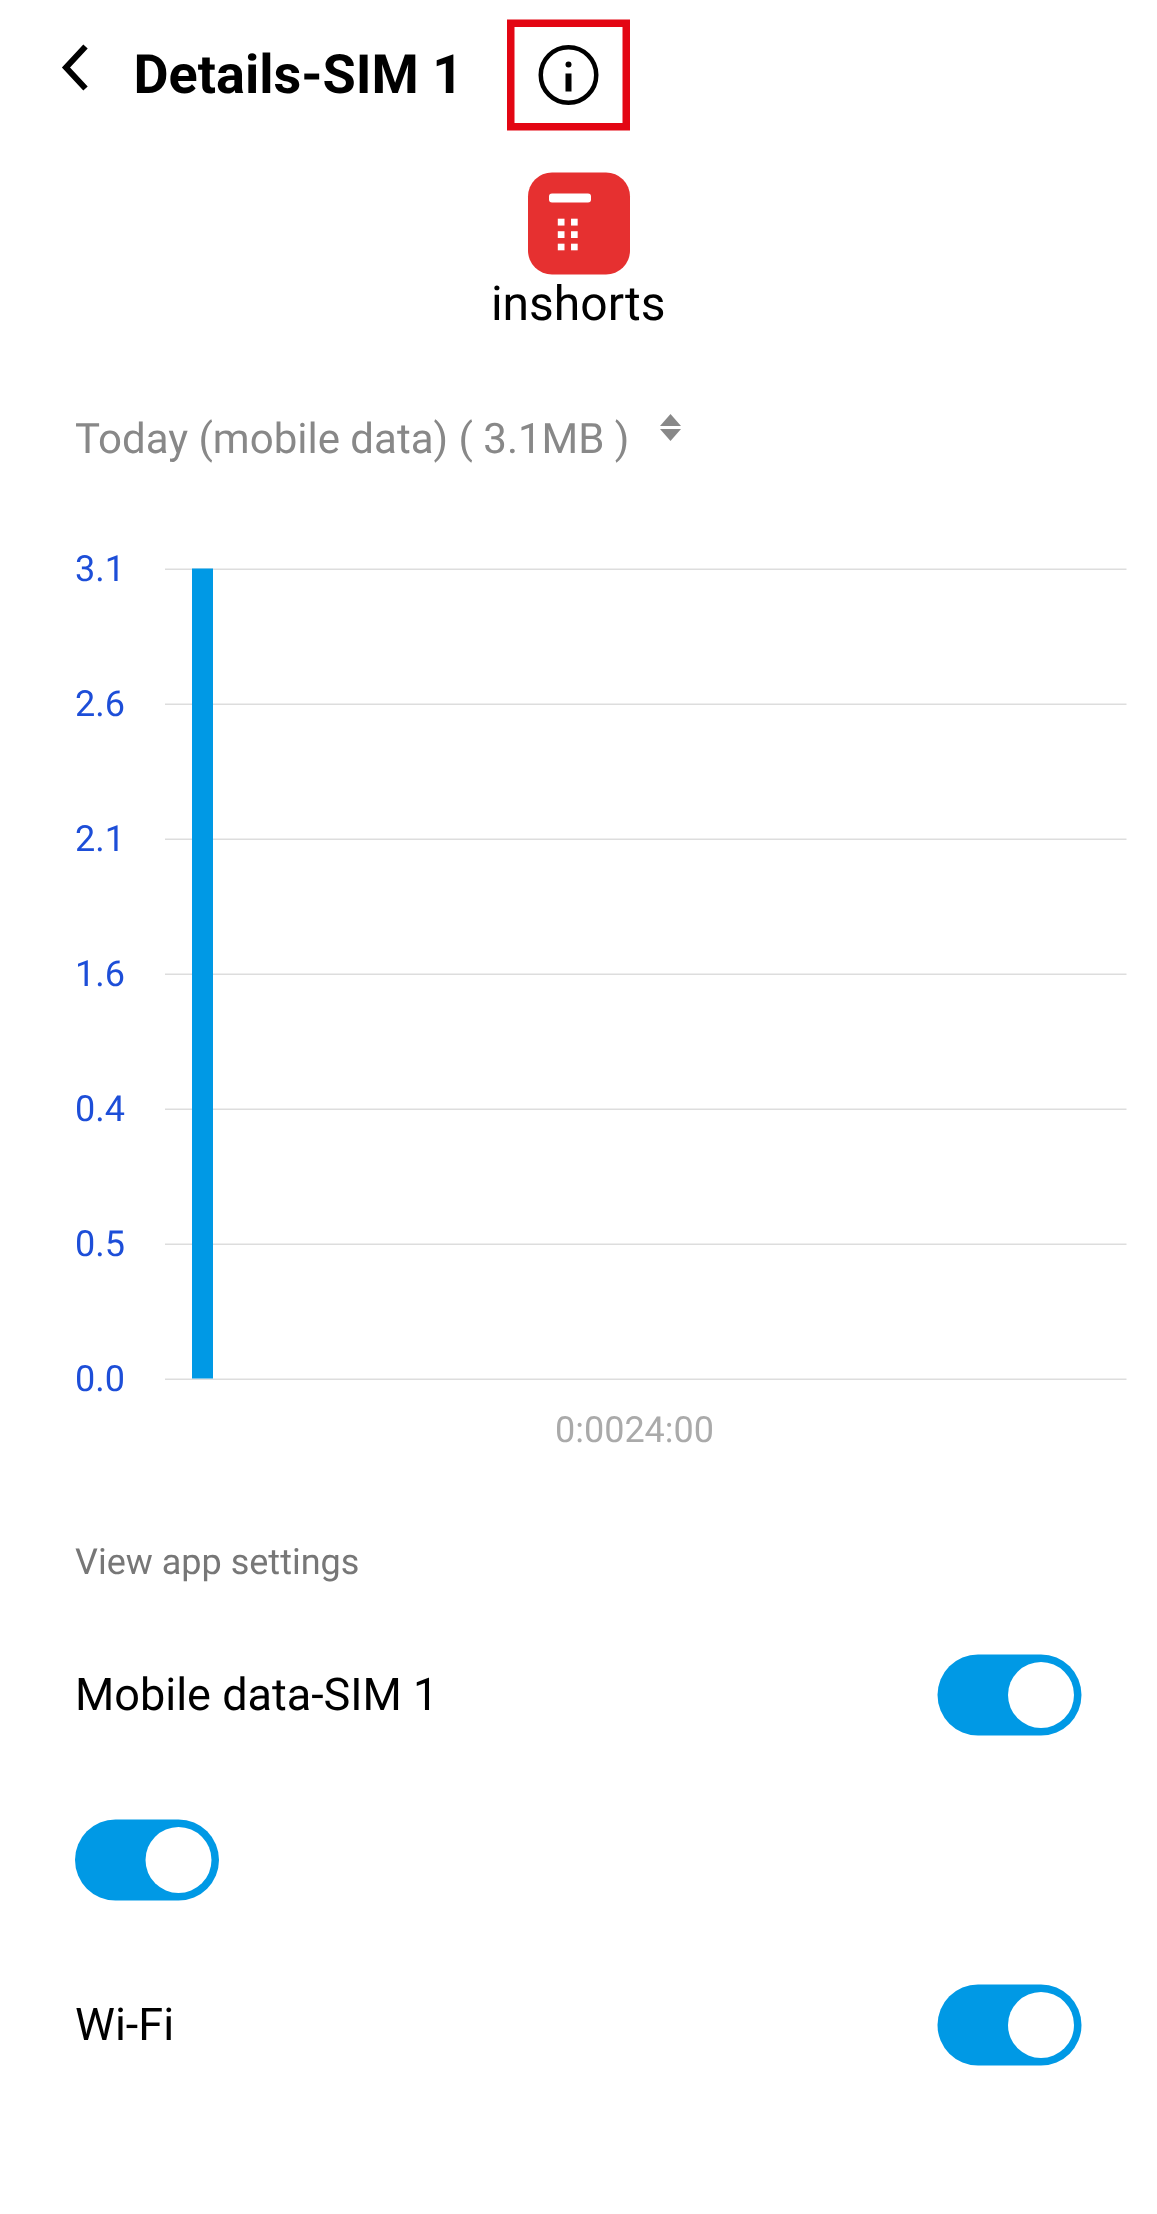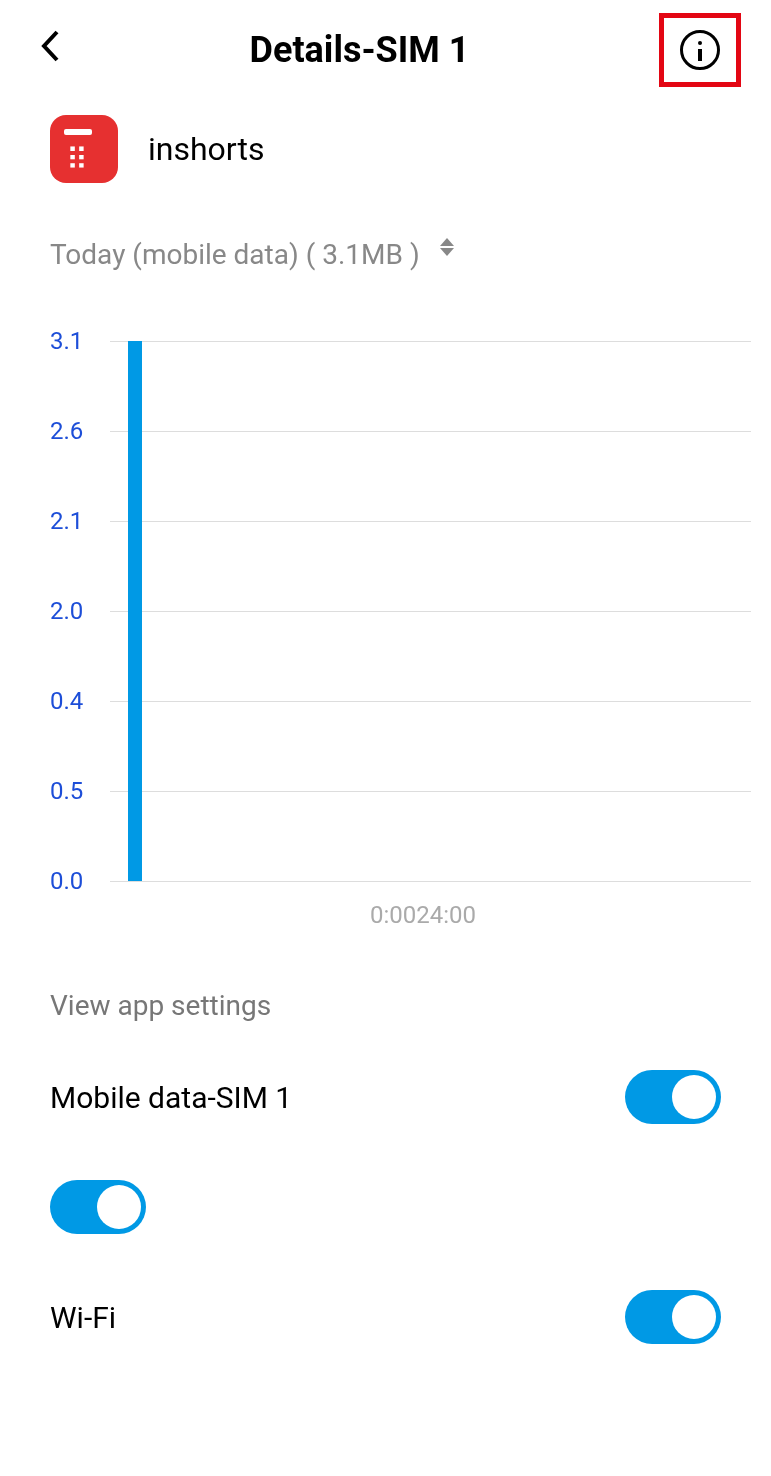--- a/index.html
+++ b/index.html
@@ -10,21 +10,20 @@
     body {
       font-family: -apple-system, BlinkMacSystemFont, 'Segoe UI', Roboto, sans-serif;
       background: #fff;
       width: 771px;
       height: 1476px;
       overflow: hidden;
     }
     .header {
       display: flex;
       align-items: center;
-      justify-content: space-between;
       padding: 20px 30px 10px 40px;
       height: 90px;
       gap: 29px;
     }
     .back-btn {
       font-size: 38px;
       font-weight: 300;
       cursor: pointer;
       color: #000;
     }
@@ -64,21 +63,21 @@
       position: absolute;
       top: 16px;
       width: 4px;
       height: 12px;
       background: #000;
     }
     .app-row {
       display: flex;
       align-items: center;
       padding: 25px 50px;
-      gap: 30px;
+      flex-direction: column;
     }
     .app-icon {
       width: 68px;
       height: 68px;
       background: #e63030;
       border-radius: 16px;
       position: relative;
     }
     .app-icon::before {
       content: '';
@@ -179,21 +178,21 @@
       margin-left: 60px;
       margin-top: 20px;
       padding: 0 15px 0 0;
     }
     .x-label {
       font-size: 24px;
       color: #aaa;
     }
     .section-title {
       padding: 60px 50px 20px 50px;
-      font-size: 28px;
+      font-size: 24px;
       color: #777;
     }
     .setting-row {
       display: flex;
       align-items: center;
       justify-content: space-between;
       padding: 28px 50px;
     }
     .setting-label {
       font-size: 30px;
@@ -248,21 +247,21 @@
 </div>
 
 <div class="chart">
   <div class="chart-area">
     <div class="y-label" style="top:0%">3.1</div>
     <div class="gridline" style="top:0%"></div>
     <div class="y-label" style="top:16.6%">2.6</div>
     <div class="gridline" style="top:16.6%"></div>
     <div class="y-label" style="top:33.3%">2.1</div>
     <div class="gridline" style="top:33.3%"></div>
-    <div class="y-label" style="top:50%">2.0</div>
+    <div class="y-label" style="top:50%">1.6</div>
     <div class="gridline" style="top:50%"></div>
     <div class="y-label" style="top:66.6%">0.4</div>
     <div class="gridline" style="top:66.6%"></div>
     <div class="y-label" style="top:83.3%">0.5</div>
     <div class="gridline" style="top:83.3%"></div>
     <div class="y-label" style="top:100%">0.0</div>
     <div class="gridline" style="top:100%"></div>
     <div class="bar" style="height:100%"></div>
   </div>
   <div class="x-labels">

